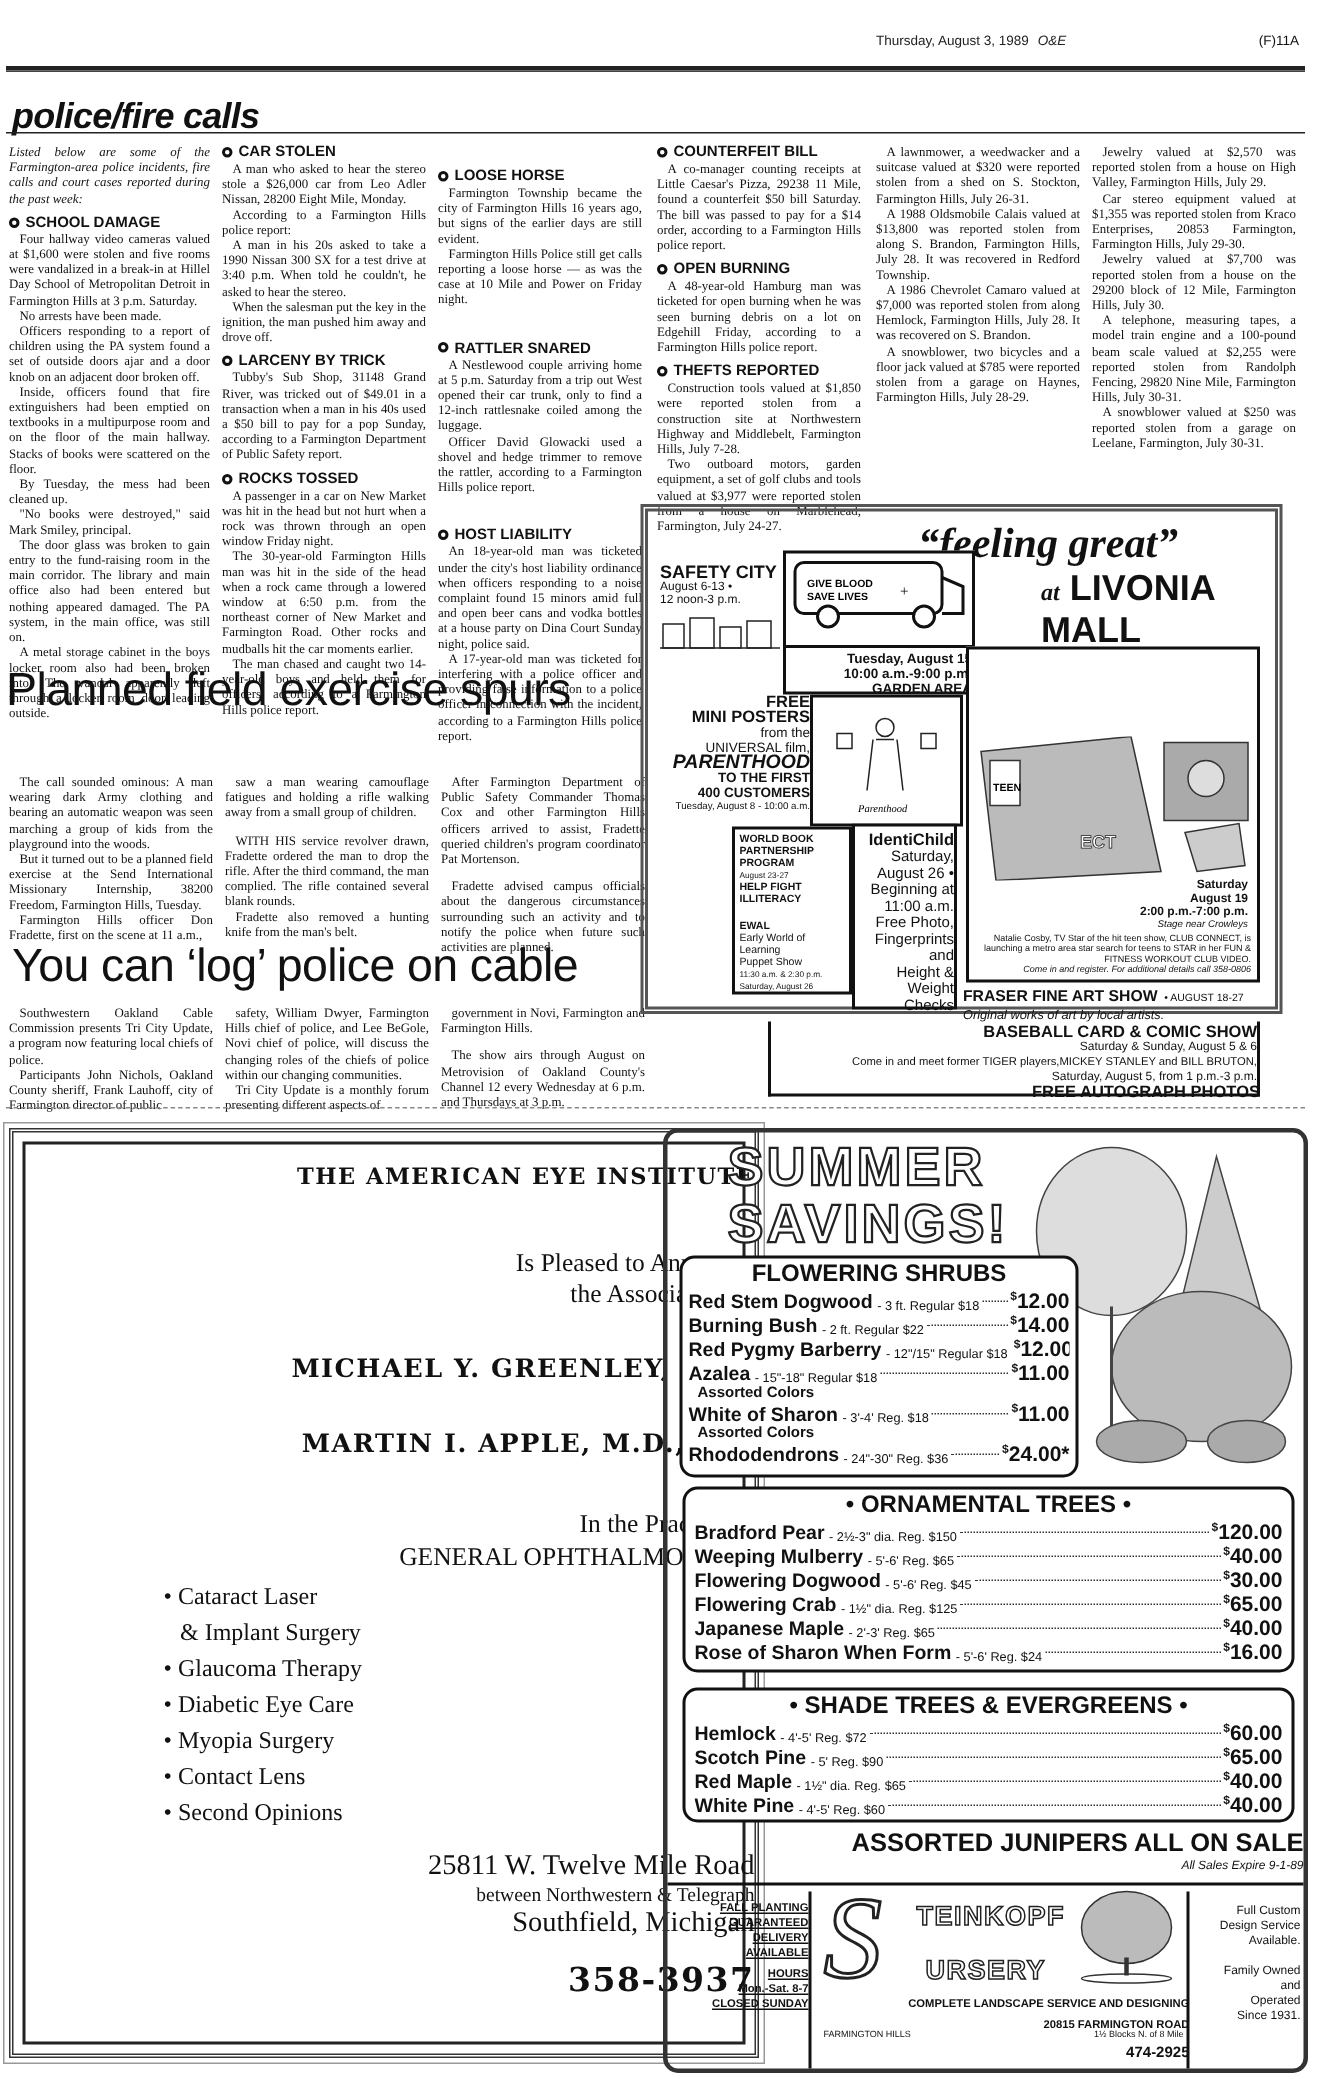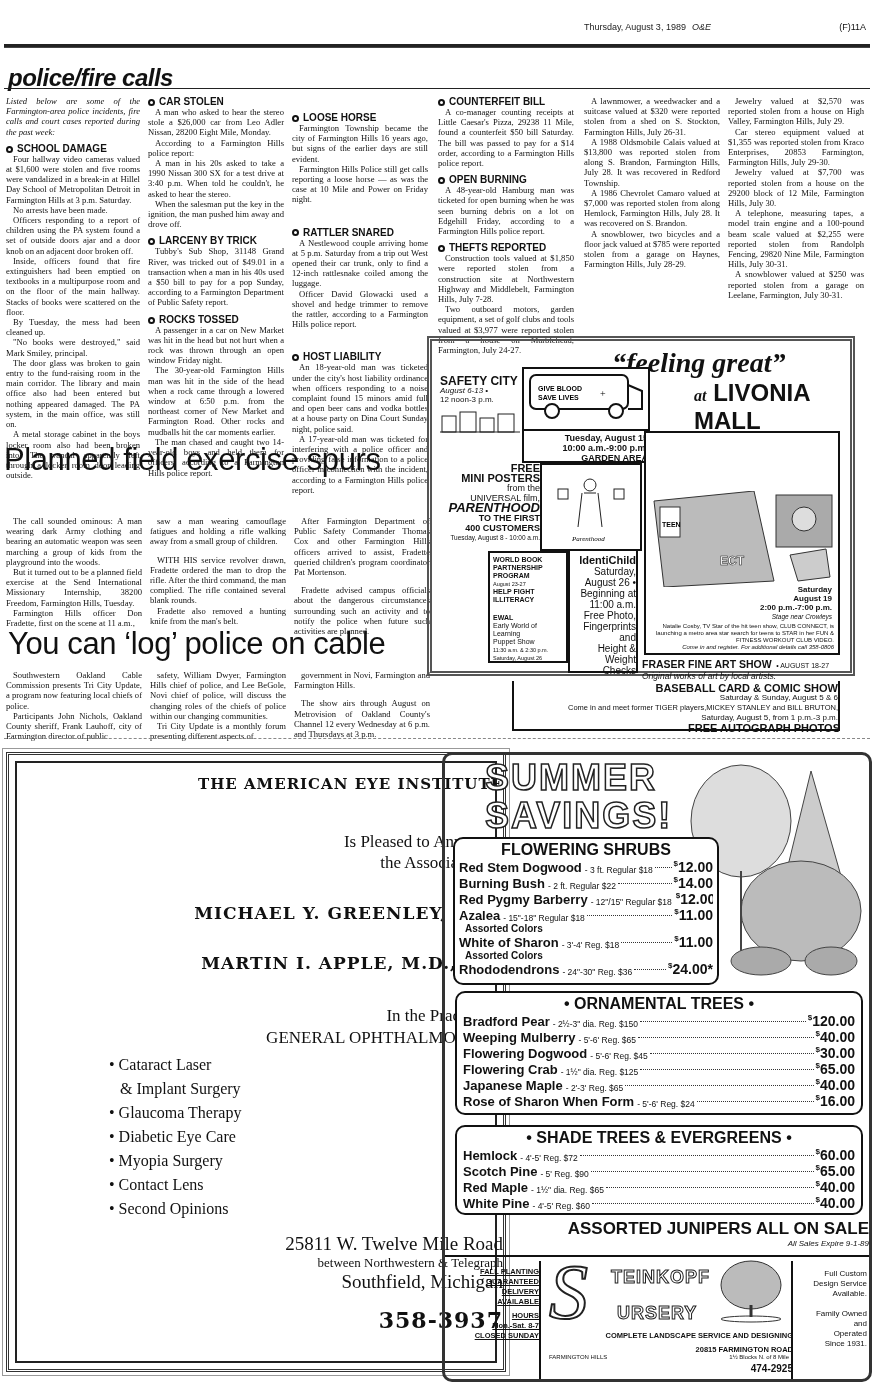--- a/index.html
+++ b/index.html
@@ -165,21 +165,21 @@
   <p style="margin-top:8px">The show airs through August on Metrovision of Oakland County's Channel 12 every Wednesday at 6 p.m. and Thursdays at 3 p.m.</p>
 </div>
 <div class="abs" style="top:738px;left:4px;width:866px;border-top:1px dashed #888"></div>
 
 <div class="abs mall">
   <div class="feel">“feeling great”</div>
   <div class="at"><i>at</i> <span>LIVONIA MALL</span></div>
 
   <div class="abs sans" style="top:36px;left:8px;width:88px;font-size:8px;line-height:9px">
     <div style="font-weight:bold;font-size:12px">SAFETY CITY</div>
-    <div style="font-style:italic">August 6-13 •</div>
+    <div style="">August 6-13 •</div>
     <div>12 noon-3 p.m.</div>
     <svg width="80" height="30">
         <rect x="2" y="12" width="14" height="16" fill="none" stroke="#222"></rect>
         <rect x="20" y="8" width="16" height="20" fill="none" stroke="#222"></rect>
         <rect x="40" y="14" width="14" height="14" fill="none" stroke="#222"></rect>
         <rect x="58" y="10" width="16" height="18" fill="none" stroke="#222"></rect>
         <line x1="0" y1="28" x2="80" y2="28" stroke="#222"></line>
       </svg>
   </div>
 

